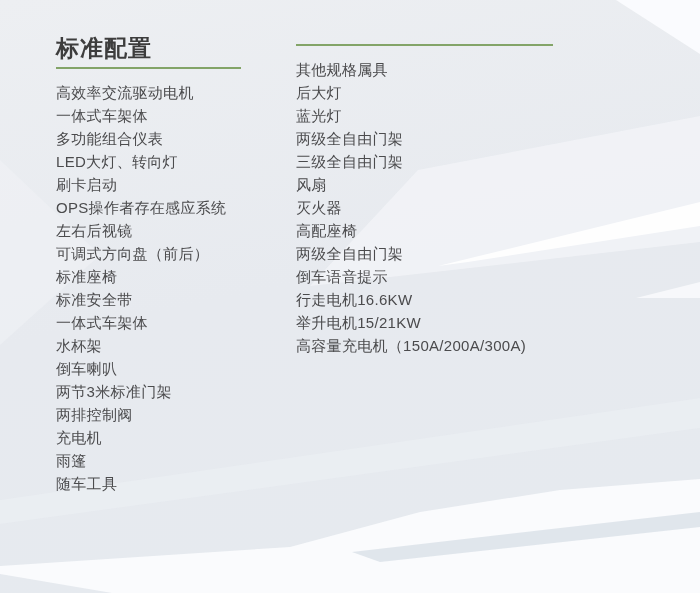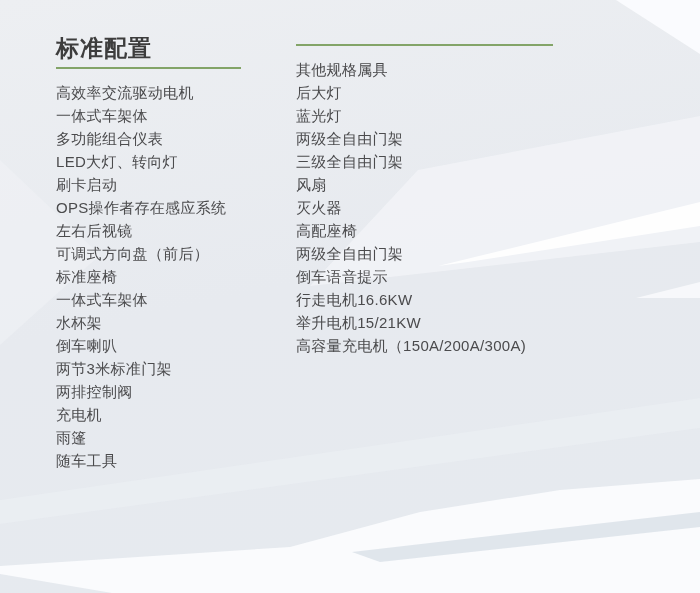--- a/index.html
+++ b/index.html
@@ -89,20 +89,21 @@
     <ul class="spec-list">
         <li class="spec-item">高效率交流驱动电机</li>
         <li class="spec-item">一体式车架体</li>
         <li class="spec-item">多功能组合仪表</li>
         <li class="spec-item">LED大灯、转向灯</li>
         <li class="spec-item">刷卡启动</li>
         <li class="spec-item">OPS操作者存在感应系统</li>
         <li class="spec-item">左右后视镜</li>
         <li class="spec-item">可调式方向盘（前后）</li>
         <li class="spec-item">标准座椅</li>
+        <li class="spec-item">标准安全带</li>
         <li class="spec-item">一体式车架体</li>
         <li class="spec-item">水杯架</li>
         <li class="spec-item">倒车喇叭</li>
         <li class="spec-item">两节3米标准门架</li>
         <li class="spec-item">两排控制阀</li>
         <li class="spec-item">充电机</li>
         <li class="spec-item">雨篷</li>
         <li class="spec-item">随车工具</li>
       </ul>
   </section>

